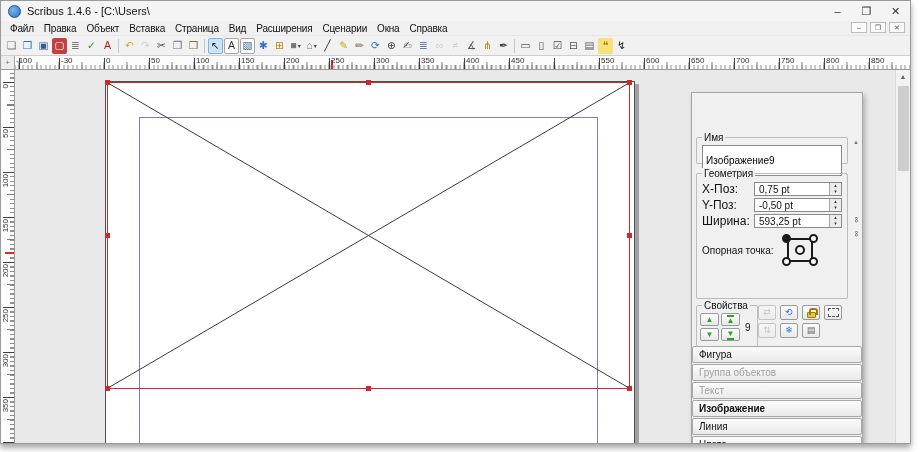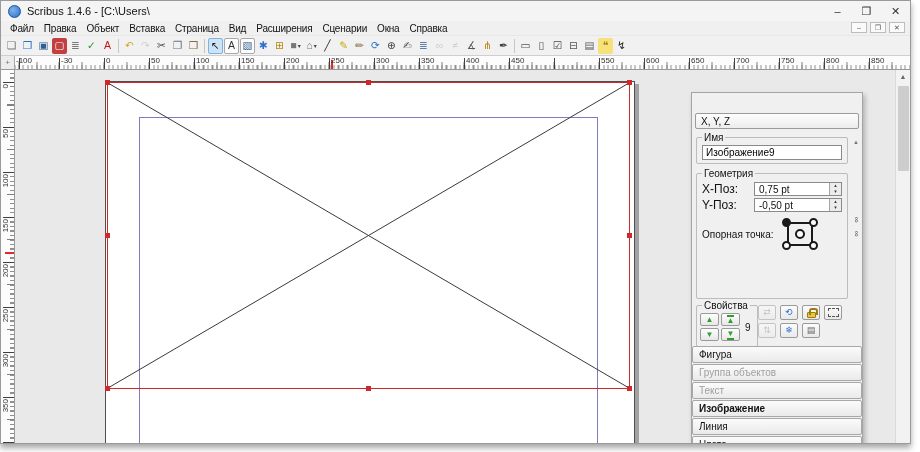--- a/index.html
+++ b/index.html
@@ -78,21 +78,21 @@
          border:1px solid #a5a5a5;box-shadow:2px 3px 5px rgba(0,0,0,.25);}
   .phead{height:17px;display:flex;align-items:center;padding:0 4px 0 7px;border-bottom:1px solid #d8d8d8;}
   .ptitle{font-size:10.5px;color:#8f8f8f;}
   .pclose{margin-left:auto;width:12px;height:12px;border:1px solid #c2c2c2;background:#f7f7f7;color:#999;
           font-size:7px;line-height:10px;text-align:center;}
   .xyz{position:absolute;left:3px;top:20px;width:164px;height:16px;background:linear-gradient(#fefefe,#ececec);
        border:1px solid #9a9a9a;border-radius:2px;font-size:10px;display:flex;align-items:center;padding-left:5px;color:#111;}
   .pgroup{position:absolute;border:1px solid #bcbcbc;border-radius:2px;}
   .pglabel{position:absolute;top:-6px;left:5px;font-size:10px;background:#f0f0f0;padding:0 2px;color:#111;}
   #grp-name{left:4px;top:44px;width:152px;height:27px;}
-  .nameinput{position:absolute;left:5px;top:7px;width:140px;height:15px;border:1px solid #8a8a8a;background:#fff;
+  .nameinput{position:absolute;left:5px;top:7px;width:140px;height:31px;border:1px solid #8a8a8a;background:#fff;
              font-size:10px;padding:0 3px;font-family:inherit;}
   #grp-geo{left:4px;top:80px;width:152px;height:126px;}
   .geo-row{height:16px;margin:0 5px;display:flex;align-items:center;}
   .geo-row:first-of-type{margin-top:7px;}
   .glabel{font-size:12px;color:#111;}
   .spin{margin-left:auto;width:88px;height:14px;border:1px solid #8a8a8a;background:#fff;display:flex;}
   .spinval{flex:1;font-size:10px;padding:1px 0 0 4px;color:#111;white-space:nowrap;}
   .updown{width:12px;border-left:1px solid #a5a5a5;background:#ececec;display:flex;flex-direction:column;}
   .spbtn{flex:1;font-size:5px;line-height:5px;text-align:center;color:#333;}
   .bp-row{display:flex;align-items:center;margin:5px 5px 0;}
@@ -340,21 +340,20 @@
         <span class="h" style="left:calc(50% - 3px);top:-3px"></span>
         <span class="h" style="right:-3px;top:-3px"></span>
         <span class="h" style="left:-3px;top:calc(50% - 3px)"></span>
         <span class="h" style="right:-3px;top:calc(50% - 3px)"></span>
         <span class="h" style="left:-3px;bottom:-3px"></span>
         <span class="h" style="left:calc(50% - 3px);bottom:-3px"></span>
         <span class="h" style="right:-3px;bottom:-3px"></span>
       </div>
 
       <div class="panel">
-        <div class="xyz">X, Y, Z</div>
 
         <span class="pscroll" style="top:46px">▲</span>
         <span class="pscroll" style="top:258px">▼</span>
         <span class="chain" style="top:122px">∞</span>
         <span class="chain" style="top:136px">∞</span>
 
         <div class="pgroup" id="grp-name">
           <span class="pglabel">Имя</span>
           <input class="nameinput" value="Изображение9" style="">
         </div>
@@ -375,20 +374,30 @@
               <div class="geo-row">
                 <span class="glabel">Y-Поз:</span>
                 <div class="spin">
                   <span class="spinval">-0,50 pt</span>
                   <div class="updown">
                     <span class="spbtn">▴</span>
                     <span class="spbtn">▾</span>
                   </div>
                 </div>
               </div>
+              <div class="geo-row">
+                <span class="glabel">Ширина:</span>
+                <div class="spin">
+                  <span class="spinval">593,25 pt</span>
+                  <div class="updown">
+                    <span class="spbtn">▴</span>
+                    <span class="spbtn">▾</span>
+                  </div>
+                </div>
+              </div>
             </div>
           <div class="bp-row">
             <span class="bplabel">Опорная точка:</span>
             <span class="basepoint">
               <span class="bpsq"></span>
               <span class="bp tl sel"></span>
               <span class="bp tr"></span>
               <span class="bp bl"></span>
               <span class="bp br"></span>
               <span class="bp c"></span>

